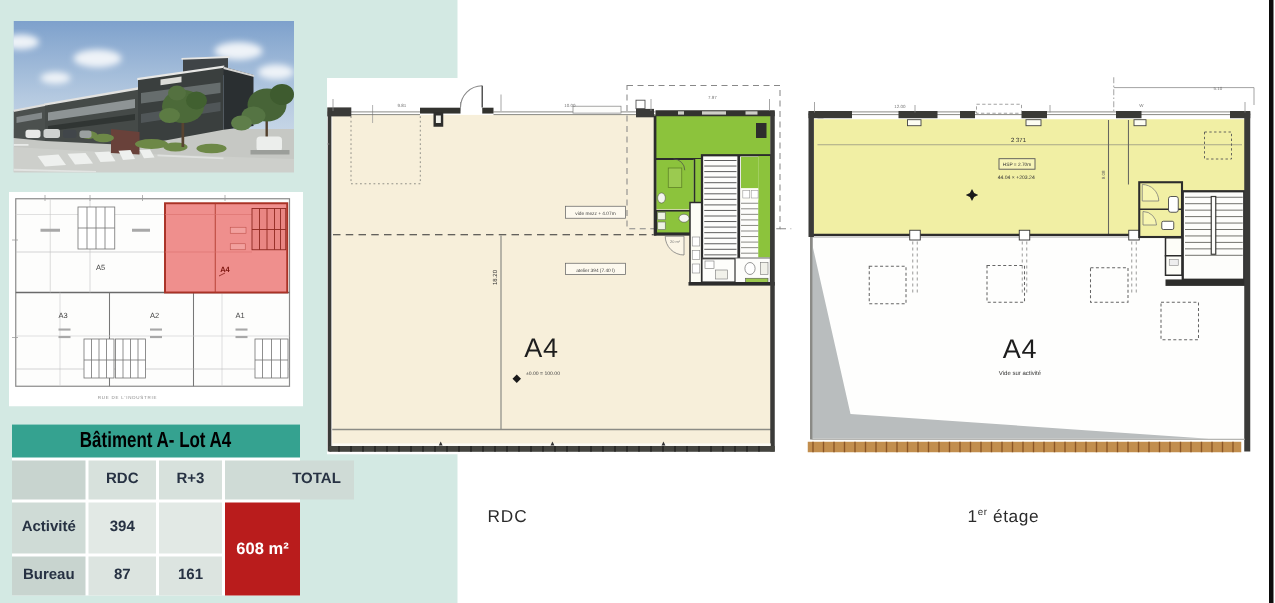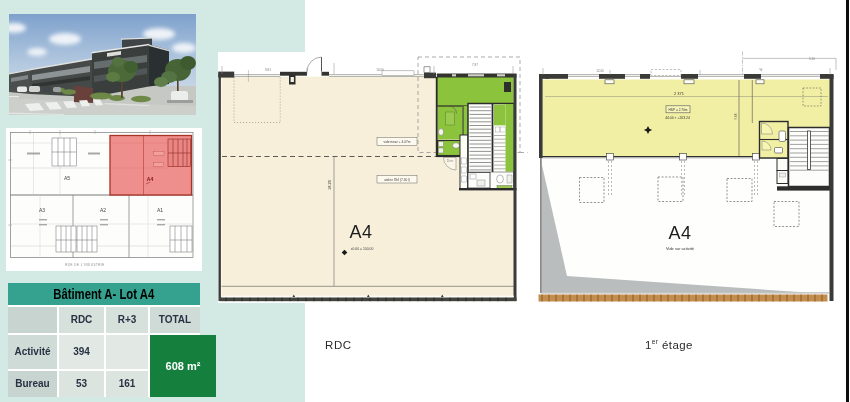--- a/index.html
+++ b/index.html
@@ -208,30 +208,30 @@
 </svg>
 
 <div class="abs" style="left:8px;top:283px;width:192px;height:114px;background:#ffffff;">
 
   <div class="abs" style="left:0;top:0;width:192px;height:22px;background:#35a290;color:#000000;
        font-weight:bold;font-size:14.5px;text-align:center;line-height:22px;"><span style="display:inline-block;transform:scaleX(0.78);transform-origin:50% 50%;">Bâtiment A- Lot A4</span></div>
 
   <div class="abs" style="left:0;top:24px;width:49px;height:26px;background:#c8d4cf;"></div>
   <div class="abs" style="left:51px;top:24px;width:45px;height:26px;background:#d7e1dc;color:#273243;font-weight:bold;font-size:10px;text-align:center;line-height:26px;">RDC</div>
   <div class="abs" style="left:98px;top:24px;width:42px;height:26px;background:#d7e1dc;color:#273243;font-weight:bold;font-size:10px;text-align:center;line-height:26px;">R+3</div>
-  <div class="abs" style="left:142px;top:24px;width:50px;height:26px;background:#cfdbd6;color:#273243;font-weight:bold;font-size:10px;text-align:center;line-height:26px;">TOTAL</div>
+  <div class="abs" style="left:142px;top:24px;width:50px;height:26px;background:#cfdbd6;color:#273243;font-weight:bold;font-size:10px;text-align:center;line-height:26px;padding-left:36px;">TOTAL</div>
 
   <div class="abs" style="left:0;top:52px;width:49px;height:34px;background:#cfdbd6;color:#273243;font-weight:bold;font-size:10px;text-align:center;line-height:34px;">Activité</div>
   <div class="abs" style="left:51px;top:52px;width:45px;height:34px;background:#e2e9e5;color:#273243;font-weight:bold;font-size:10px;text-align:center;line-height:34px;">394</div>
   <div class="abs" style="left:98px;top:52px;width:42px;height:34px;background:#e2e9e5;"></div>
 
-  <div class="abs" style="left:142px;top:52px;width:66px;height:62px;background:#15803d;color:#fff;font-weight:bold;font-size:11px;text-align:center;line-height:62px;">608 m²</div>
+  <div class="abs" style="left:142px;top:52px;width:50px;height:62px;background:#b91c1c;color:#fff;font-weight:bold;font-size:11px;text-align:center;line-height:62px;">608 m²</div>
 
   <div class="abs" style="left:0;top:88px;width:49px;height:26px;background:#c8d4cf;color:#273243;font-weight:bold;font-size:10px;text-align:center;line-height:26px;">Bureau</div>
-  <div class="abs" style="left:51px;top:88px;width:45px;height:26px;background:#dce4e0;color:#273243;font-weight:bold;font-size:10px;text-align:center;line-height:26px;">53</div>
+  <div class="abs" style="left:51px;top:88px;width:45px;height:26px;background:#dce4e0;color:#273243;font-weight:bold;font-size:10px;text-align:center;line-height:26px;">87</div>
   <div class="abs" style="left:98px;top:88px;width:42px;height:26px;background:#dce4e0;color:#273243;font-weight:bold;font-size:10px;text-align:center;line-height:26px;">161</div>
 </div>
 
 <svg class="abs" style="left:218px;top:52px;" width="310" height="251" viewBox="218 52 310 251">
   <rect x="218" y="52" width="310" height="251" fill="#ffffff"></rect>
 
   <rect x="221.5" y="76.6" width="292.5" height="220.4" fill="#f7efda"></rect>
 
   <g stroke="#87877f" stroke-width="0.6" stroke-dasharray="1.2,1.8" fill="none">
     <line x1="280.2" y1="77.5" x2="280.2" y2="122.5"></line>

